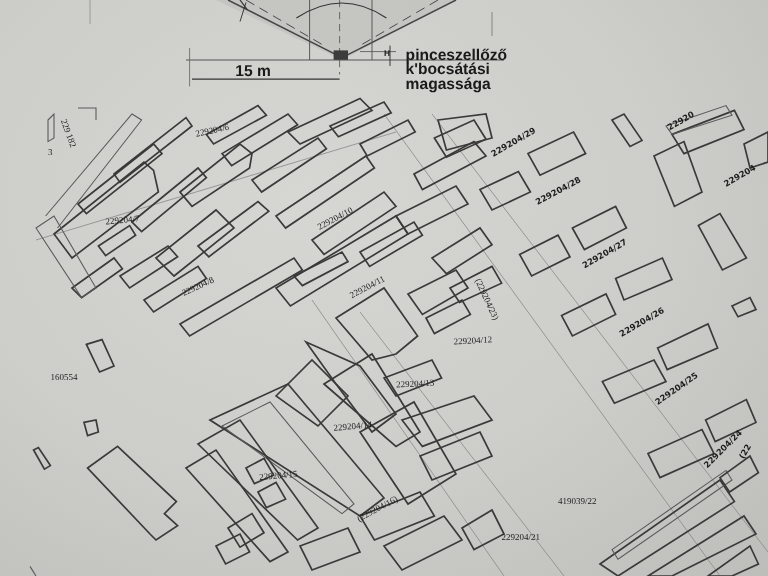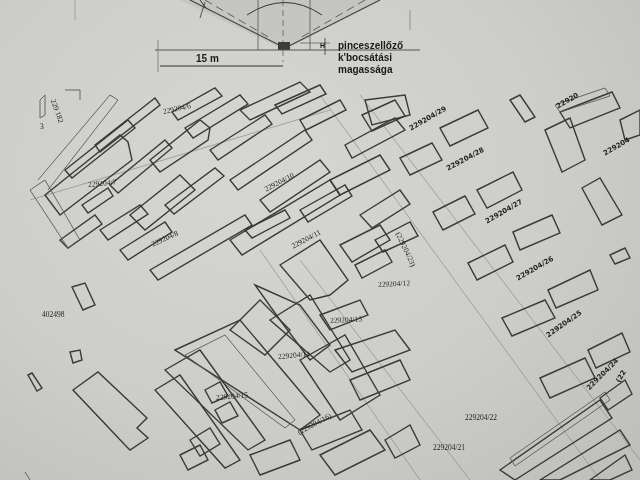--- a/index.html
+++ b/index.html
@@ -16,21 +16,21 @@
   .bld { fill: none; stroke: #3a3a3a; stroke-width: 1.4; }
   .bld-thin { fill: none; stroke: #5a5a5a; stroke-width: 0.9; }
   .plot { fill: none; stroke: #8c8c8a; stroke-width: 0.7; }
   .parcel-label {
     position: absolute; font-size: 7.5px; color: #1e1e1e;
     font-family: "Liberation Serif", serif; white-space: nowrap;
     transform-origin: left center;
   }
   .parcel-label.sans { font-family: "DejaVu Sans", sans-serif; font-weight: bold; font-size: 7px; }
   .diagram-text {
-    position: absolute; font-size: 10px; color: #1a1a1a; font-weight: bold;
+    position: absolute; font-size: 13px; color: #1a1a1a; font-weight: bold;
     font-family: "Liberation Sans", sans-serif; line-height: 12px; white-space: nowrap;
   }
 </style>
 </head>
 <body>
 
 <div id="map">
 
   <svg width="640" height="480" viewBox="0 0 640 480">
 
@@ -177,28 +177,28 @@
   <span class="parcel-label" style="left:163px; top:107px; transform:rotate(-12deg);">229204/6</span>
   <span class="parcel-label" style="left:88px; top:180px; transform:rotate(-5deg);">229204/7</span>
   <span class="parcel-label" style="left:152px; top:240px; transform:rotate(-25deg);">229204/8</span>
   <span class="parcel-label" style="left:265px; top:185px; transform:rotate(-28deg);">229204/10</span>
   <span class="parcel-label" style="left:292px; top:242px; transform:rotate(-28deg);">229204/11</span>
   <span class="parcel-label" style="left:378px; top:280px; transform:rotate(-3deg);">229204/12</span>
   <span class="parcel-label" style="left:330px; top:316px; transform:rotate(-3deg);">229204/13</span>
   <span class="parcel-label" style="left:278px; top:352px; transform:rotate(-5deg);">229204/14</span>
   <span class="parcel-label" style="left:216px; top:393px; transform:rotate(-5deg);">229204/15</span>
   <span class="parcel-label" style="left:298px; top:428px; transform:rotate(-28deg);">(229204/16)</span>
-  <span class="parcel-label" style="left:433px; top:443px;">229204/21</span>
-  <span class="parcel-label" style="left:465px; top:413px;">229204/22</span>
+  <span class="parcel-label" style="left:418px; top:443px;">229204/21</span>
+  <span class="parcel-label" style="left:465px; top:413px;">419039/22</span>
   <span class="parcel-label" style="left:398px; top:228px; transform:rotate(65deg);">(229204/23)</span>
   <span class="parcel-label sans" style="left:588px; top:385px; transform:rotate(-45deg);">229204/24</span>
   <span class="parcel-label sans" style="left:547px; top:332px; transform:rotate(-35deg);">229204/25</span>
   <span class="parcel-label sans" style="left:517px; top:275px; transform:rotate(-30deg);">229204/26</span>
   <span class="parcel-label sans" style="left:486px; top:218px; transform:rotate(-30deg);">229204/27</span>
   <span class="parcel-label sans" style="left:447px; top:165px; transform:rotate(-28deg);">229204/28</span>
   <span class="parcel-label sans" style="left:410px; top:125px; transform:rotate(-30deg);">229204/29</span>
-  <span class="parcel-label" style="left:42px; top:310px;">402498</span>
+  <span class="parcel-label" style="left:42px; top:310px;">160554</span>
   <span class="parcel-label sans" style="left:557px; top:103px; transform:rotate(-30deg);">22920</span>
   <span class="parcel-label sans" style="left:604px; top:150px; transform:rotate(-30deg);">229204</span>
   <span class="parcel-label sans" style="left:618px; top:378px; transform:rotate(-60deg);">(22</span>
   <span class="parcel-label" style="left:40px; top:122px;">3</span>
 
 </div>
 
 </body></html>

